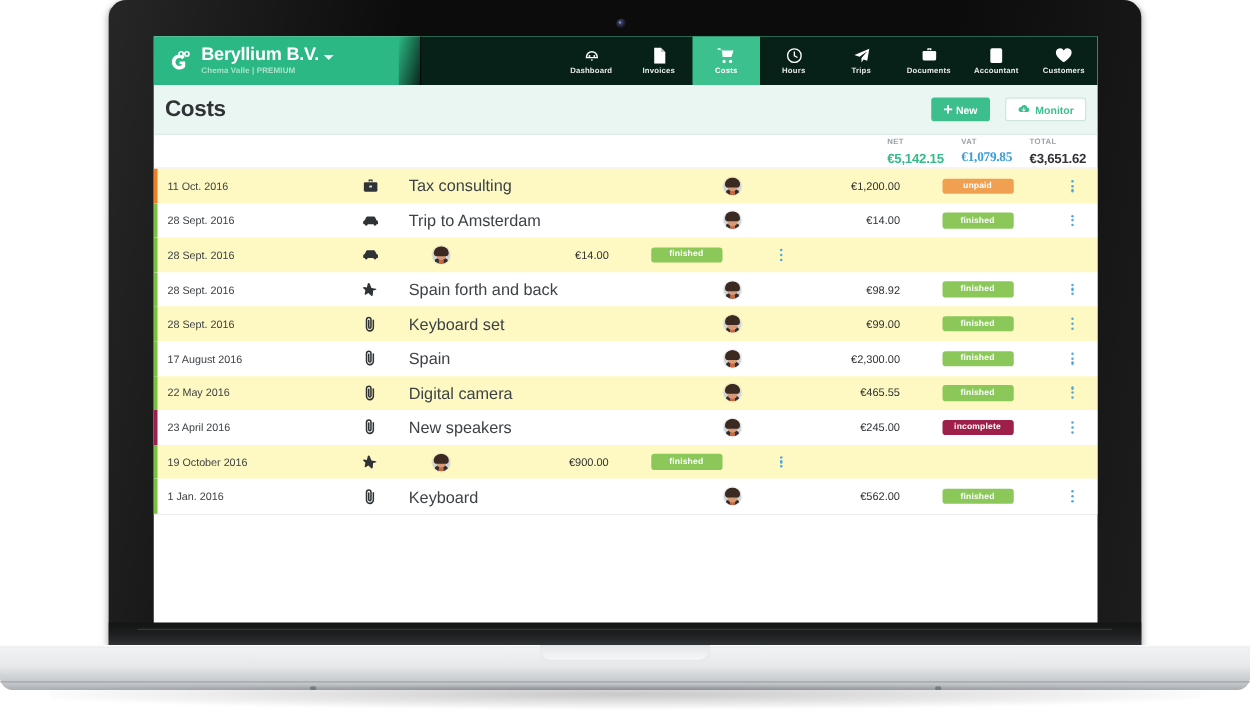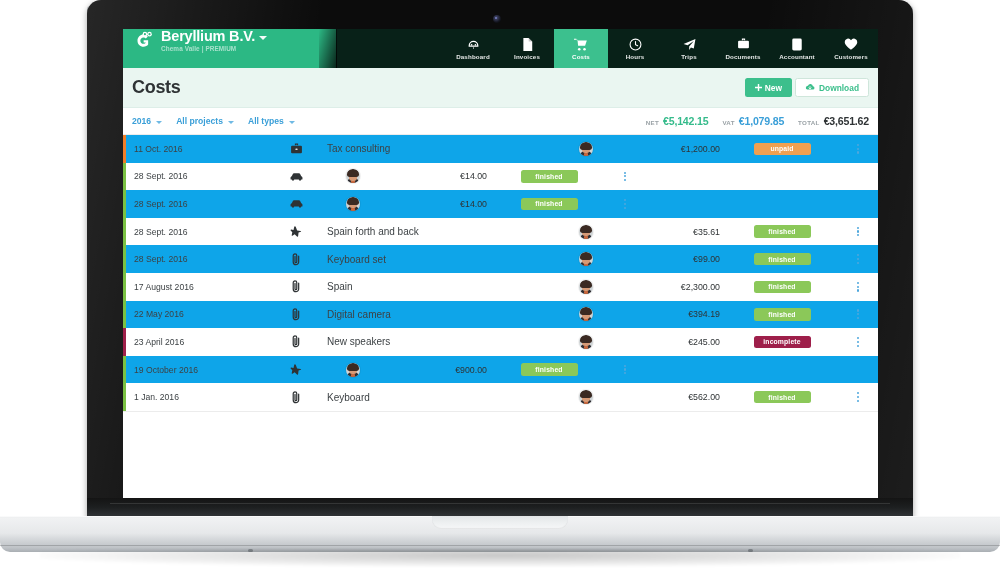--- a/index.html
+++ b/index.html
@@ -99,21 +99,21 @@
   .topbar-dark-taper{
     position:absolute;left:196px;top:0;width:18px;height:39px;
     background:linear-gradient(105deg,rgba(0,0,0,0) 0%,rgba(0,0,0,.82) 100%);
   }
   .topbar-green-cut{
     position:absolute;left:0;top:0;right:0;height:39px;
     background:#2cb884;
     clip-path:polygon(0 0,100% 0,100% 100%,0 100%);
   }
   .brand{
-    position:absolute;left:9px;top:0;height:39px;display:flex;gap:7px;z-index:5;
+    position:absolute;left:9px;top:0;height:39px;display:flex;align-items:center;gap:7px;z-index:5;
   }
   .logo{
     width:22px;height:22px;position:relative;flex:0 0 auto;
   }
   .logo svg{display:block;}
   .brand-txt{line-height:1;}
   .brand-name{
     color:#ffffff;font-size:14.5px;font-weight:bold;letter-spacing:-.2px;
     display:flex;align-items:center;gap:4px;
   }
@@ -169,38 +169,38 @@
   .filter{
     display:flex;align-items:center;gap:5px;color:#3a9fd8;font-size:8.6px;font-weight:bold;cursor:pointer;
   }
   .filter .fcaret{
     width:0;height:0;border-left:3.2px solid transparent;border-right:3.2px solid transparent;
     border-top:3.6px solid #6fb9e4;margin-top:2px;
   }
   .totals{
     position:absolute;right:9px;top:0;height:26px;display:flex;align-items:center;gap:14px;
   }
-  .tot{display:flex;align-items:baseline;gap:4px;}
+  .tot{display:flex;align-items:baseline;gap:4px;flex-direction:column;}
   .tot-lbl{font-size:6.2px;font-weight:bold;color:#9aa2a6;letter-spacing:.3px;}
   .tot-val{font-size:10.6px;font-weight:bold;letter-spacing:-.2px;}
   .tot-net .tot-val{color:#35bb8b;}
-  .tot-vat .tot-val{color:#3a9fd8;}
+  .tot-vat .tot-val{color:#3a9fd8;font-family:Liberation Serif, serif;}
   .tot-total .tot-val{color:#2f3335;}
 
   
   .rows{position:relative;background:#fff;}
   .row{
     position:relative;height:27.6px;display:flex;align-items:center;background:#ffffff;
     cursor:pointer;
   }
-  .row.alt{background:#0ea5e9;align-items:center;}
+  .row.alt{background:#fef9c3;align-items:center;}
   .row-bar{position:absolute;left:0;top:0;width:3px;height:100%;}
   .c-date{width:144px;padding-left:11px;font-size:8.6px;color:#3d4245;box-sizing:border-box;}
   .c-ico{width:58px;display:flex;align-items:center;justify-content:center;color:#2f3335;}
-  .c-desc{flex:1 1 auto;font-size:10px;color:#3d4245;padding-left:2px;}
+  .c-desc{flex:1 1 auto;font-size:13px;color:#3d4245;padding-left:2px;}
   .c-av{width:56px;display:flex;align-items:center;justify-content:center;}
   .avatar{
     width:14px;height:14px;border-radius:50%;overflow:hidden;position:relative;
     background:#cfd4d6;box-shadow:0 0 0 1px rgba(0,0,0,.06);
   }
   .av-hair{position:absolute;left:1px;top:0px;width:12px;height:8px;border-radius:6px 6px 3px 3px;background:#3b2a22;}
   .av-face{position:absolute;left:3.3px;top:3px;width:7.4px;height:8.5px;border-radius:50% 50% 45% 45%;background:#d69a76;}
   .av-body{position:absolute;left:1px;bottom:0;width:12px;height:5px;border-radius:5px 5px 0 0;background:#2e2e33;}
   .av-shirt{position:absolute;left:4.6px;bottom:0;width:4.8px;height:4px;background:#c9693f;border-radius:3px 3px 0 0;}
   .c-amt{width:112px;text-align:right;font-size:8.8px;color:#2f3335;padding-right:6px;box-sizing:border-box;}
@@ -349,39 +349,25 @@
         </span>
         <span>New</span>
       </button>
       <button class="btn-dl">
         <span>
           <svg width="10" height="8" viewBox="0 0 20 16">
             <path d="M15.8 6.4A5.1 5.1 0 0 0 6 5.3 4 4 0 0 0 4.2 13h11.3a3.3 3.3 0 0 0 .3-6.6z" fill="#3cbf8c"></path>
             <path d="M10 7v4.4M7.7 9.6L10 12l2.3-2.4" stroke="#ffffff" stroke-width="1.5" fill="none" stroke-linecap="round" stroke-linejoin="round"></path>
           </svg>
         </span>
-        <span>Download</span>
+        <span>Monitor</span>
       </button>
     </div>
 
     <div class="filterbar">
-      <div class="filters" id="filters">
-          <div class="filter">
-            <span>2016</span>
-            <span class="fcaret"></span>
-          </div>
-          <div class="filter">
-            <span>All projects</span>
-            <span class="fcaret"></span>
-          </div>
-          <div class="filter">
-            <span>All types</span>
-            <span class="fcaret"></span>
-          </div>
-        </div>
       <div class="totals" id="totals">
           <div class="tot tot-net">
             <span class="tot-lbl">NET</span>
             <span class="tot-val" style="color:#35bb8b">€5,142.15</span>
           </div>
           <div class="tot tot-vat">
             <span class="tot-lbl">VAT</span>
             <span class="tot-val" style="color:#3a9fd8">€1,079.85</span>
           </div>
           <div class="tot tot-total">
@@ -424,20 +410,21 @@
           </span>
         </div>
         <div class="row">
           <span class="row-bar" style="background:#7ac143"></span>
           <span class="c-date">28 Sept. 2016</span>
           <span class="c-ico">
             <svg width="13" height="9" viewBox="0 0 24 16">
               <path d="M3.3 7.5l2-4.3A2.4 2.4 0 0 1 7.5 2h9a2.4 2.4 0 0 1 2.2 1.2l2 4.3c1.7.5 2.3 1.6 2.3 3.1v1.8a1 1 0 0 1-1 1h-1.3a2.2 2.2 0 0 1-4.4 0H7.7a2.2 2.2 0 0 1-4.4 0H2a1 1 0 0 1-1-1v-1.8c0-1.5.6-2.6 2.3-3.1z" fill="currentColor"></path>
             </svg>
           </span>
+          <span class="c-desc">Trip to Amsterdam</span>
           <span class="c-av">
             <span class="avatar">
               <span class="av-body"></span>
               <span class="av-shirt"></span>
               <span class="av-face"></span>
               <span class="av-hair"></span>
             </span>
           </span>
           <span class="c-amt">€14.00</span>
           <span class="c-badge">
@@ -489,21 +476,21 @@
           </span>
           <span class="c-desc">Spain forth and back</span>
           <span class="c-av">
             <span class="avatar">
               <span class="av-body"></span>
               <span class="av-shirt"></span>
               <span class="av-face"></span>
               <span class="av-hair"></span>
             </span>
           </span>
-          <span class="c-amt">€35.61</span>
+          <span class="c-amt">€98.92</span>
           <span class="c-badge">
             <span class="badge" style="background:#8bc859">finished</span>
           </span>
           <span class="c-kebab">
             <span class="kebab">
               <i></i>
               <i></i>
               <i></i>
             </span>
           </span>
@@ -576,21 +563,21 @@
           </span>
           <span class="c-desc">Digital camera</span>
           <span class="c-av">
             <span class="avatar">
               <span class="av-body"></span>
               <span class="av-shirt"></span>
               <span class="av-face"></span>
               <span class="av-hair"></span>
             </span>
           </span>
-          <span class="c-amt">€394.19</span>
+          <span class="c-amt">€465.55</span>
           <span class="c-badge">
             <span class="badge" style="background:#8bc859">finished</span>
           </span>
           <span class="c-kebab">
             <span class="kebab">
               <i></i>
               <i></i>
               <i></i>
             </span>
           </span>

